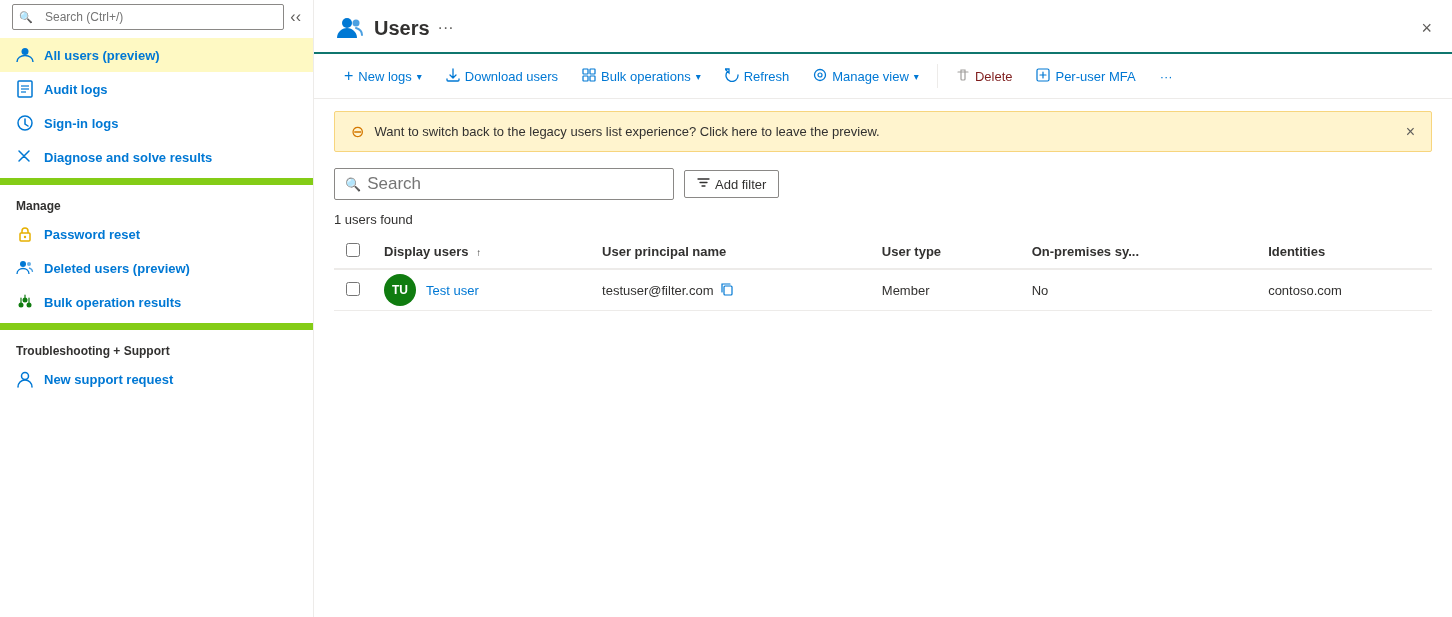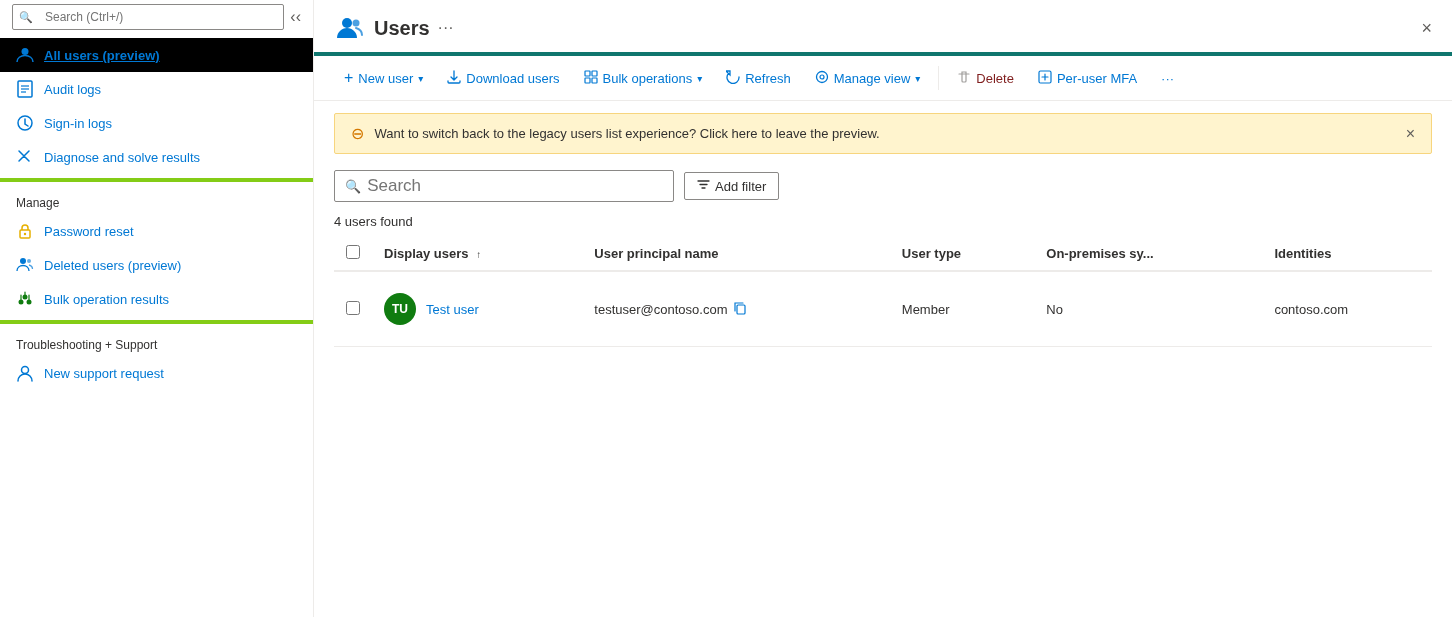--- a/index.html
+++ b/index.html
@@ -8,33 +8,33 @@
     .app-container { display: flex; flex: 1; overflow: hidden; }
 
     
     .sidebar { width: 314px; min-width: 314px; background: #fff; border-right: 1px solid #edebe9; display: flex; flex-direction: column; overflow-y: auto; padding-bottom: 20px; }
     .search-wrapper { display: flex; align-items: center; margin: 4px 12px 8px 12px; position: relative; }
     .search-wrapper input { flex: 1; border: 1px solid #8a8886; border-radius: 2px; padding: 5px 8px 5px 32px; font-size: 12px; color: #605e5c; outline: none; }
     .search-wrapper .si { position: absolute; left: 7px; top: 50%; transform: translateY(-50%); color: #605e5c; font-size: 11px; }
     .search-wrapper .collapse-btn { margin-left: 6px; color: #605e5c; cursor: pointer; font-size: 16px; background: none; border: none; }
 
     .sidebar-nav { list-style: none; }
-    .sidebar-nav-item { display: flex; align-items: center; padding: 8px 16px; gap: 10px; cursor: pointer; color: #0078d4; font-size: 13px; }
-    .sidebar-nav-item.active { background: #000000; color: #0078d4; font-weight: 600; text-decoration: underline; }
+    .sidebar-nav-item { display: flex; align-items: center; padding: 8px 16px; gap: 10px; cursor: pointer; color: #0078d4; font-size: 13px; font-weight: bold; }
+    .sidebar-nav-item.active { background: #fef9c3; color: #0078d4; font-weight: 600; }
     .sidebar-nav-item.active .item-label { color: #0078d4; }
     .sidebar-nav-item .item-label { color: #0078d4; }
     .sidebar-nav-item .item-icon { width: 18px; height: 18px; display: flex; align-items: center; justify-content: center; font-size: 14px; flex-shrink: 0; }
 
-    .sidebar-section-title { padding: 14px 16px 4px 16px; font-weight: 400; font-size: 12px; color: #323130; border-top: 4px solid #84cc16; margin-top: 4px; }
+    .sidebar-section-title { padding: 14px 16px 4px 16px; font-weight: 700; font-size: 12px; color: #323130; border-top: 7px solid #84cc16; margin-top: 4px; }
 
     
     .main-content { flex: 1; display: flex; flex-direction: column; overflow: hidden; }
 
     
-    .page-header { padding: 12px 20px 8px 20px; display: flex; align-items: center; gap: 8px; border-bottom: 4px solid #0f766e; }
+    .page-header { padding: 12px 20px 8px 20px; display: flex; align-items: center; gap: 8px; border-bottom: 2px solid #0f766e; }
     .page-header-icon { width: 32px; height: 32px; display: flex; align-items: center; justify-content: center; }
     .page-header-title { font-size: 20px; font-weight: 600; color: #323130; }
     .page-header-more { color: #605e5c; cursor: pointer; font-size: 16px; }
     .close-btn { margin-left: auto; background: none; border: none; font-size: 18px; cursor: pointer; color: #605e5c; }
 
     
     .toolbar { display: flex; align-items: center; padding: 8px 20px; gap: 4px; border-bottom: 1px solid #edebe9; flex-wrap: wrap; }
     .toolbar-btn { display: flex; align-items: center; gap: 5px; padding: 5px 10px; border: none; background: none; cursor: pointer; color: #0078d4; font-size: 13px; border-radius: 2px; white-space: nowrap; }
     .toolbar-btn.disabled { color: #a19f9d; cursor: default; }
     .toolbar-separator { width: 1px; height: 24px; background: #edebe9; margin: 0 4px; }
@@ -56,21 +56,21 @@
     
     .users-count { padding: 4px 20px 8px 20px; font-size: 13px; color: #323130; }
 
     
     .table-container { flex: 1; overflow-y: auto; padding: 0 20px; }
     table { width: 100%; border-collapse: collapse; }
     thead th { text-align: left; padding: 8px 12px; font-weight: 600; font-size: 13px; color: #323130; border-bottom: 2px solid #edebe9; white-space: nowrap; }
     thead th.sortable { cursor: pointer; }
     thead th .sort-icon { margin-left: 4px; font-size: 10px; }
     tbody tr { border-bottom: 1px solid #edebe9; }
-    tbody td { padding: 21px 12px; font-size: 13px; color: #323130; vertical-align: middle; }
+    tbody td { padding: 4px 12px; font-size: 13px; color: #323130; vertical-align: middle; }
     .checkbox-cell { width: 30px; }
     .checkbox-cell input[type=checkbox] { cursor: pointer; width: 14px; height: 14px; }
     .user-avatar { width: 32px; height: 32px; border-radius: 50%; background: #107c10; color: #fff; display: flex; align-items: center; justify-content: center; font-size: 12px; font-weight: 600; flex-shrink: 0; }
     .user-name-cell { display: flex; align-items: center; gap: 10px; }
     .user-name-link { color: #0078d4; cursor: pointer; text-decoration: none; }
     .upn-cell { display: flex; align-items: center; gap: 6px; }
     .copy-icon { color: #0078d4; cursor: pointer; font-size: 14px; }
   </style>
 </head>
 <body>
@@ -197,21 +197,21 @@
         </svg>
       </div>
       <h1 class="page-header-title">Users</h1>
       <span class="page-header-more">···</span>
       <button class="close-btn">×</button>
     </div>
 
     <div class="toolbar">
       <button class="toolbar-btn">
         <span style="font-size:16px;font-weight:300;">+</span>
-        <span>New user</span>
+        <span>New logs</span>
         <span class="chevron">▾</span>
       </button>
       <button class="toolbar-btn">
         <span>
           <svg width="14" height="14" viewBox="0 0 14 14" fill="none">
               <path d="M7 1v8M4 7l3 3 3-3M1 11v1a1 1 0 001 1h10a1 1 0 001-1v-1" stroke="#0078d4" stroke-width="1.3" stroke-linecap="round" stroke-linejoin="round"></path>
             </svg>
         </span>
         <span>Download users</span>
       </button>
@@ -282,21 +282,21 @@
       <button class="add-filter-btn">
         <span>
           <svg width="13" height="13" viewBox="0 0 13 13" fill="none">
               <path d="M1 3h11M3 6.5h7M5 10h3" stroke="#323130" stroke-width="1.3" stroke-linecap="round"></path>
             </svg>
         </span>
         <span>Add filter</span>
       </button>
     </div>
 
-    <div class="users-count">4 users found</div>
+    <div class="users-count">1 users found</div>
 
     <div class="table-container">
       <table>
         <thead>
           <tr>
             <th class="checkbox-cell">
               <input type="checkbox" style="">
             </th>
             <th class="sortable">
               <span>Display users</span>
@@ -322,21 +322,21 @@
         <input type="checkbox" style="">
       </td>
       <td>
         <div class="user-name-cell">
           <div class="user-avatar" style="background:#107c10">TU</div>
           <a class="user-name-link">Test user</a>
         </div>
       </td>
       <td>
         <div class="upn-cell">
-          <span>testuser@contoso.com</span>
+          <span>testuser@filter.com</span>
           <span class="copy-icon" title="Copy">
             <svg width="14" height="14" viewBox="0 0 14 14" fill="none">
                       <rect x="4" y="4" width="8" height="9" rx="1" stroke="#0078d4" stroke-width="1.2"></rect>
                       <path d="M2 10V2h8" stroke="#0078d4" stroke-width="1.2" stroke-linecap="round"></path>
                     </svg>
           </span>
         </div>
       </td>
       <td>
         <span>Member</span>

